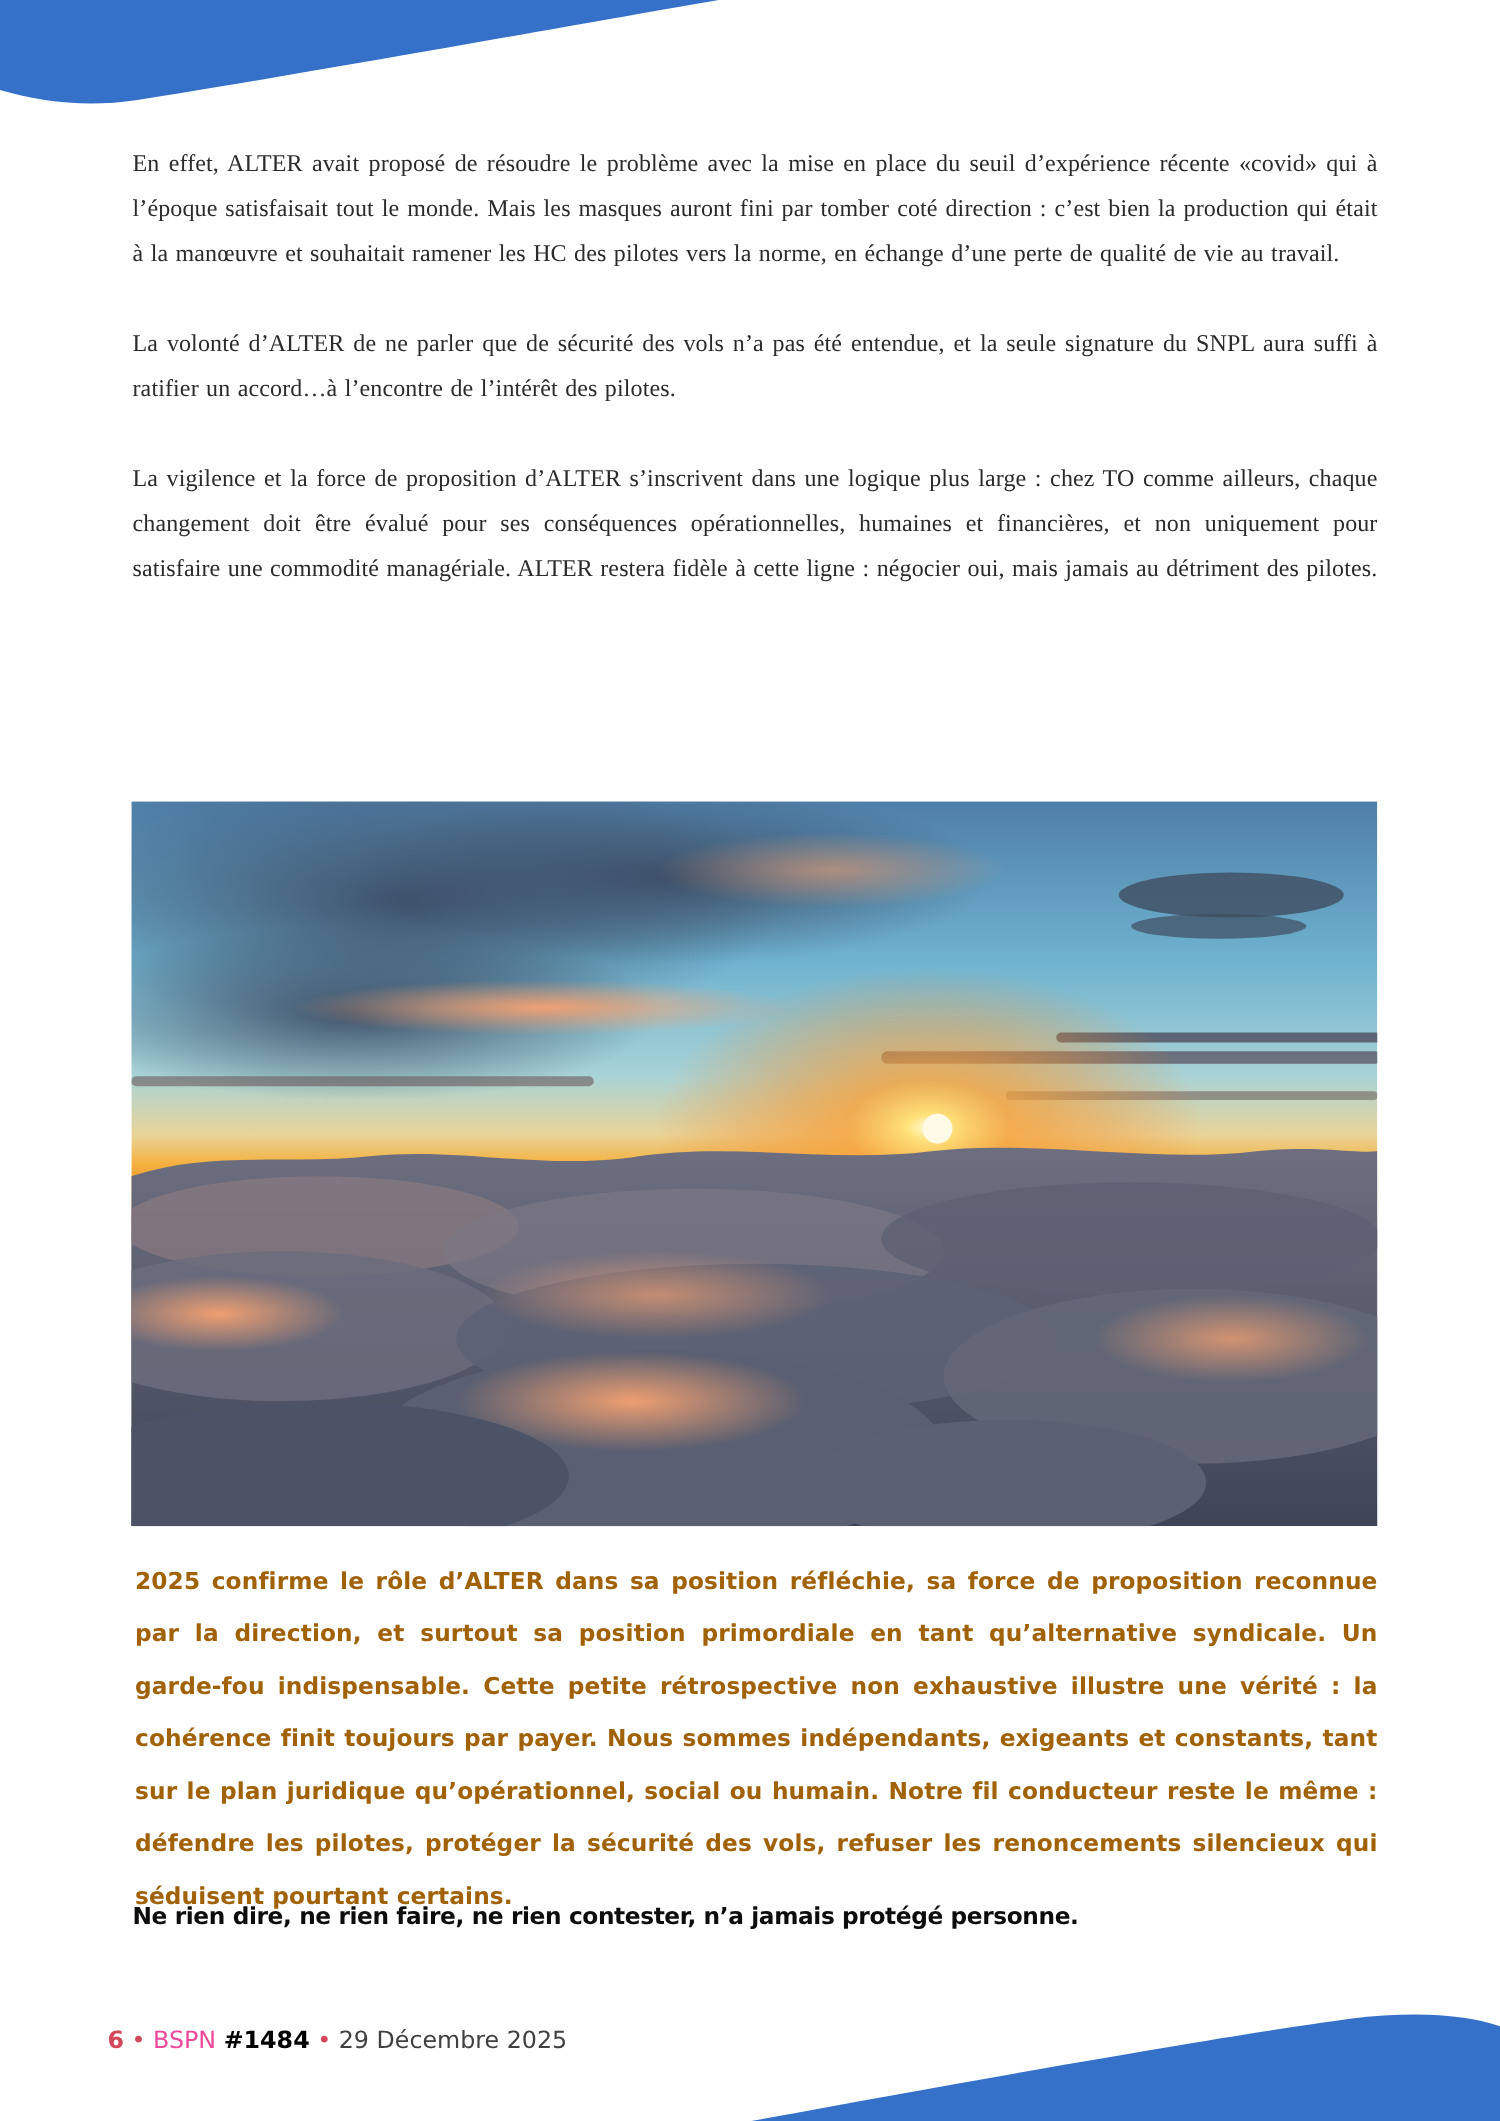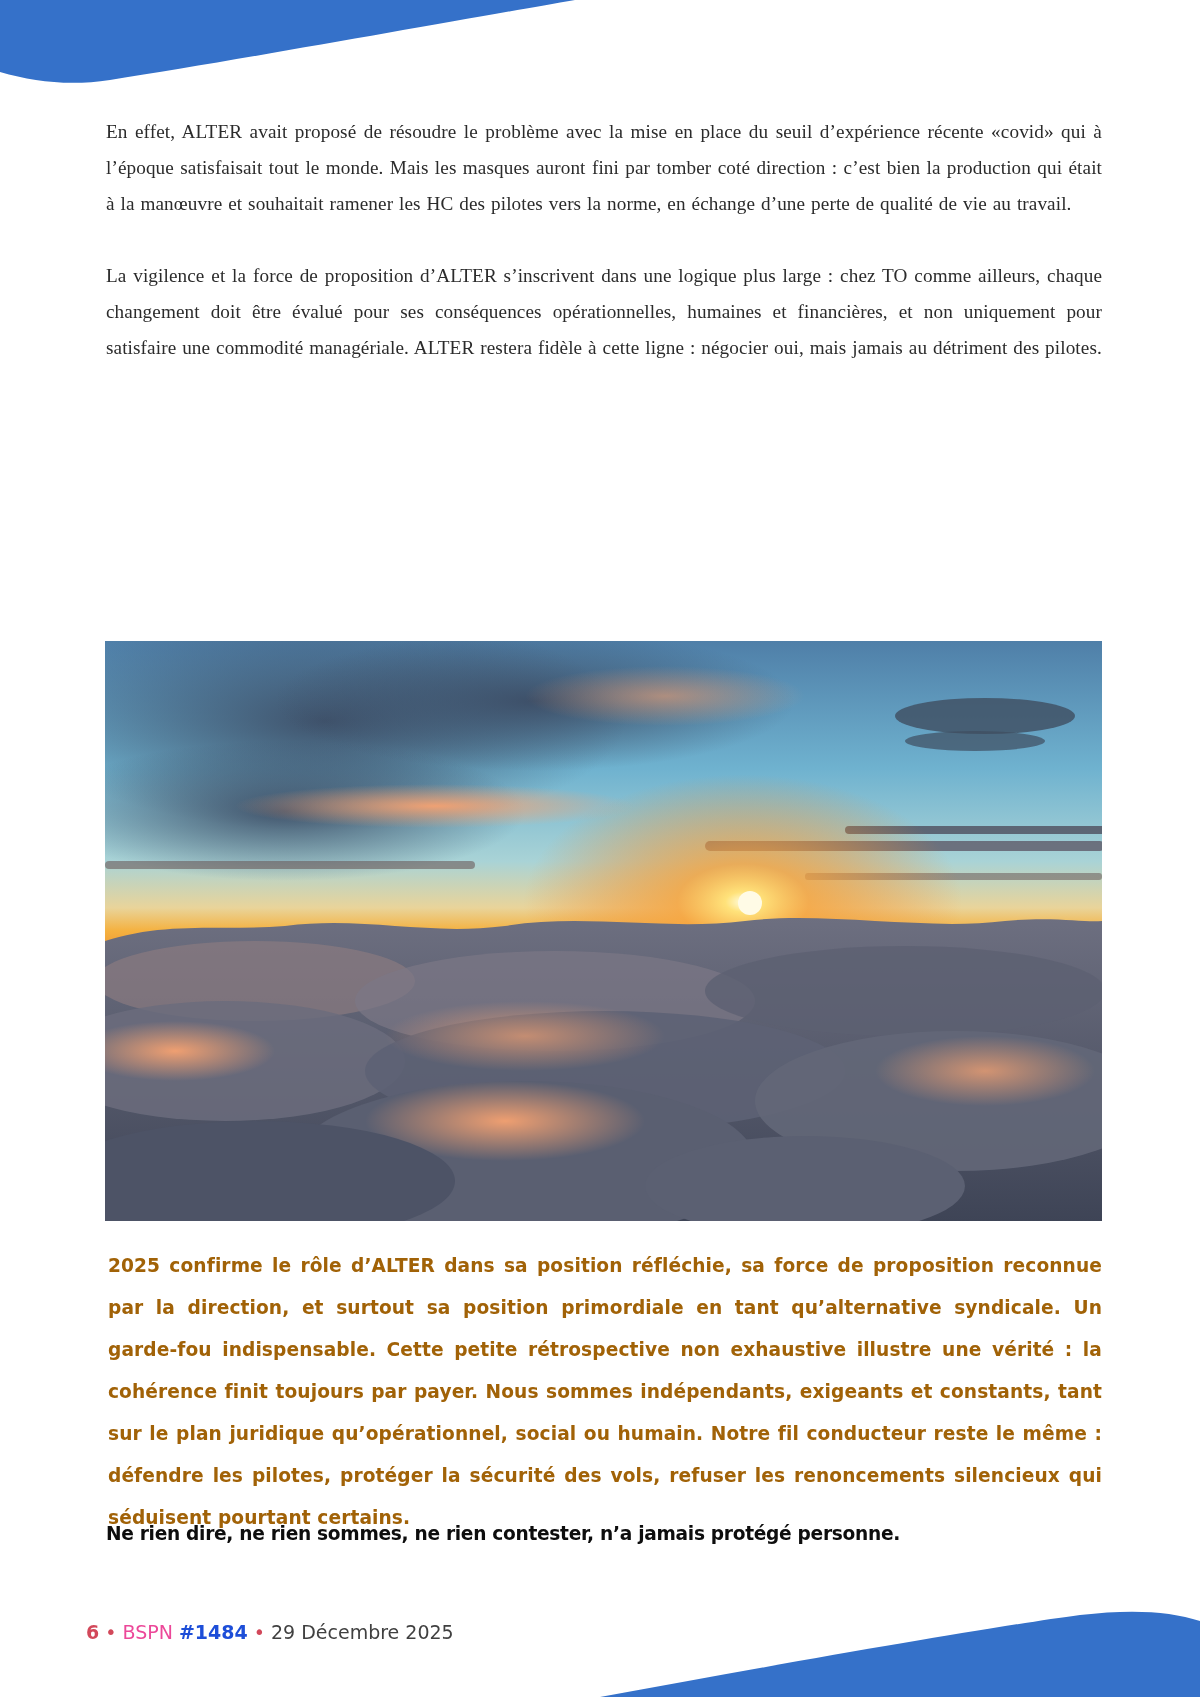--- a/index.html
+++ b/index.html
@@ -100,39 +100,40 @@
     }
     .footer .page-num {
       color: #d2485a;
       font-weight: bold;
     }
     .footer .sep {
       color: #d2485a;
       margin: 0 6px;
     }
     .footer .issue {
-      color: #1d4ed8;
+      color: #000000;
       font-weight: bold;
     }
     .footer .pub {
       color: #ec4899;
     }
     .footer .date {
       color: #404040;
     }
   </style>
 </head>
 <body>
 
 <svg class="wave-top" viewBox="0 0 600 90" preserveAspectRatio="none">
   <path d="M0,0 L575,0 C470,18 250,58 110,80 C70,86 35,82 0,72 Z" fill="#3571c9"></path>
 </svg>
 
 <div class="content">
   <p class="para">En effet, ALTER avait proposé de résoudre le problème avec la mise en place du seuil d’expérience récente «covid» qui à l’époque satisfaisait tout le monde. Mais les masques auront fini par tomber coté direction : c’est bien la production qui était à la manœuvre et souhaitait ramener les HC des pilotes vers la norme, en échange d’une perte de qualité de vie au travail.</p>
+  <p class="para">La volonté d’ALTER de ne parler que de sécurité des vols n’a pas été entendue, et la seule signature du SNPL aura suffi à ratifier un accord…à l’encontre de l’intérêt des pilotes.</p>
   <p class="para">La vigilence et la force de proposition d’ALTER s’inscrivent dans une logique plus large : chez TO comme ailleurs, chaque changement doit être évalué pour ses conséquences opérationnelles, humaines et financières, et non uniquement pour satisfaire une commodité managériale. ALTER restera fidèle à cette ligne : négocier oui, mais jamais au détriment des pilotes.</p>
 </div>
 
 <div class="hero" title="Sunset above a sea of clouds">
   <svg viewBox="0 0 997 580" preserveAspectRatio="none">
     <defs>
       <linearGradient id="sky" x1="0" y1="0" x2="0" y2="1">
         <stop offset="0" stop-color="#4f7fa8"></stop>
         <stop offset="0.22" stop-color="#6fb2cf"></stop>
         <stop offset="0.38" stop-color="#a9d3d6"></stop>
@@ -194,21 +195,21 @@
     <ellipse cx="400" cy="480" rx="140" ry="40" fill="url(#warm1)"></ellipse>
     <ellipse cx="700" cy="545" rx="160" ry="50" fill="#5b6072"></ellipse>
     <ellipse cx="150" cy="540" rx="200" ry="60" fill="#4d5366"></ellipse>
   </svg>
 </div>
 
 <div class="closing">
   <p class="closing-para">2025 confirme le rôle d’ALTER dans sa position réfléchie, sa force de proposition reconnue par la direction, et surtout sa position primordiale en tant qu’alternative syndicale. Un garde-fou indispensable. Cette petite rétrospective non exhaustive illustre une vérité : la cohérence finit toujours par payer. Nous sommes indépendants, exigeants et constants, tant sur le plan juridique qu’opérationnel, social ou humain. Notre fil conducteur reste le même : défendre les pilotes, protéger la sécurité des vols, refuser les renoncements silencieux qui séduisent pourtant certains.</p>
 </div>
 
-<p class="tagline">Ne rien dire, ne rien sommes, ne rien contester, n’a jamais protégé personne.</p>
+<p class="tagline">Ne rien dire, ne rien faire, ne rien contester, n’a jamais protégé personne.</p>
 
 <div class="footer">
   <span class="page-num">6</span><span class="sep">•</span><span class="pub">BSPN</span>
   <span class="issue">#1484</span><span class="sep">•</span><span class="date">29 Décembre 2025</span>
 </div>
 
 <svg class="wave-bottom" viewBox="0 0 660 90" preserveAspectRatio="none">
   <path d="M60,90 C250,55 450,20 540,8 C590,2 630,4 660,14 L660,90 Z" fill="#3571c9"></path>
 </svg>
 

